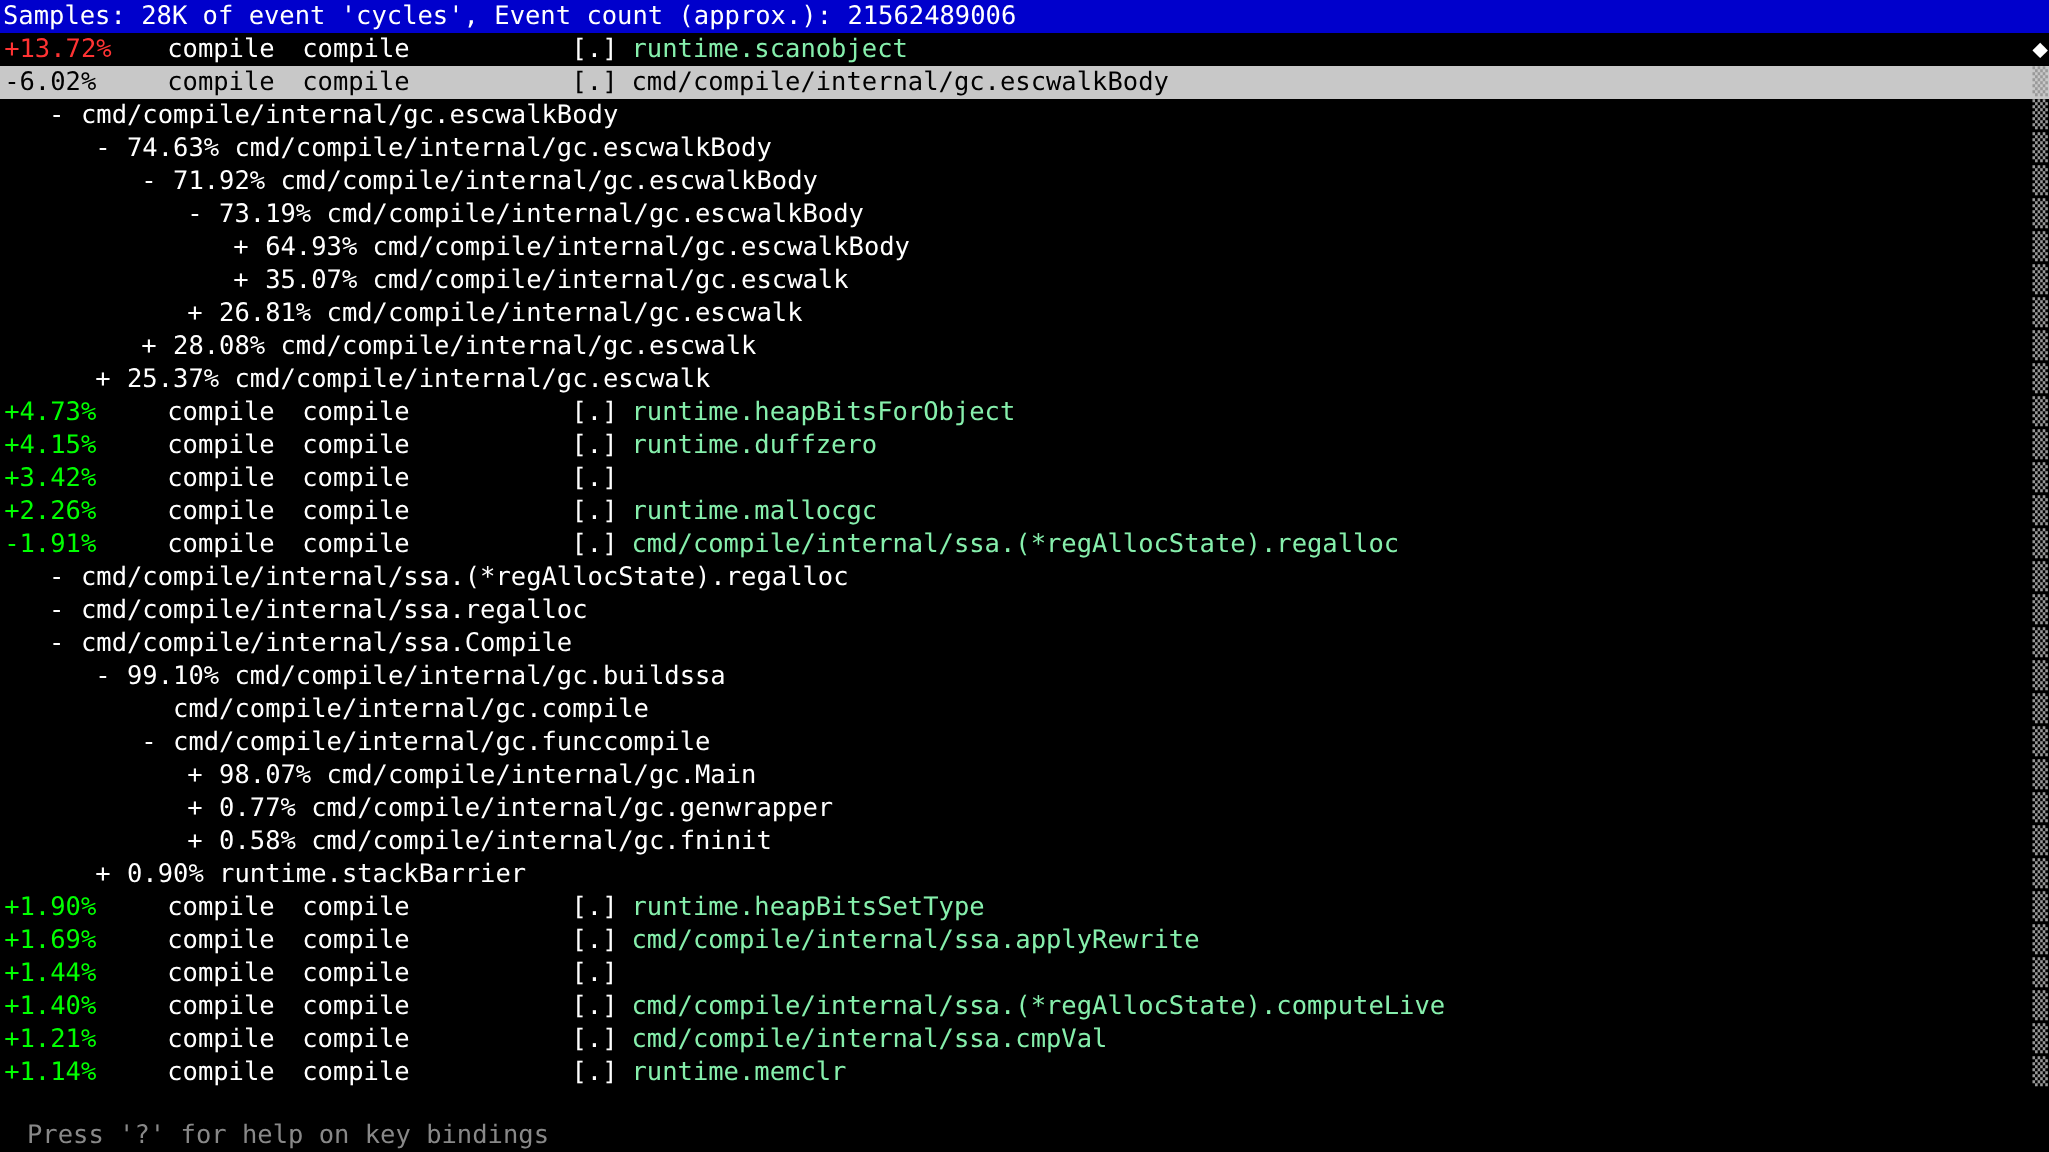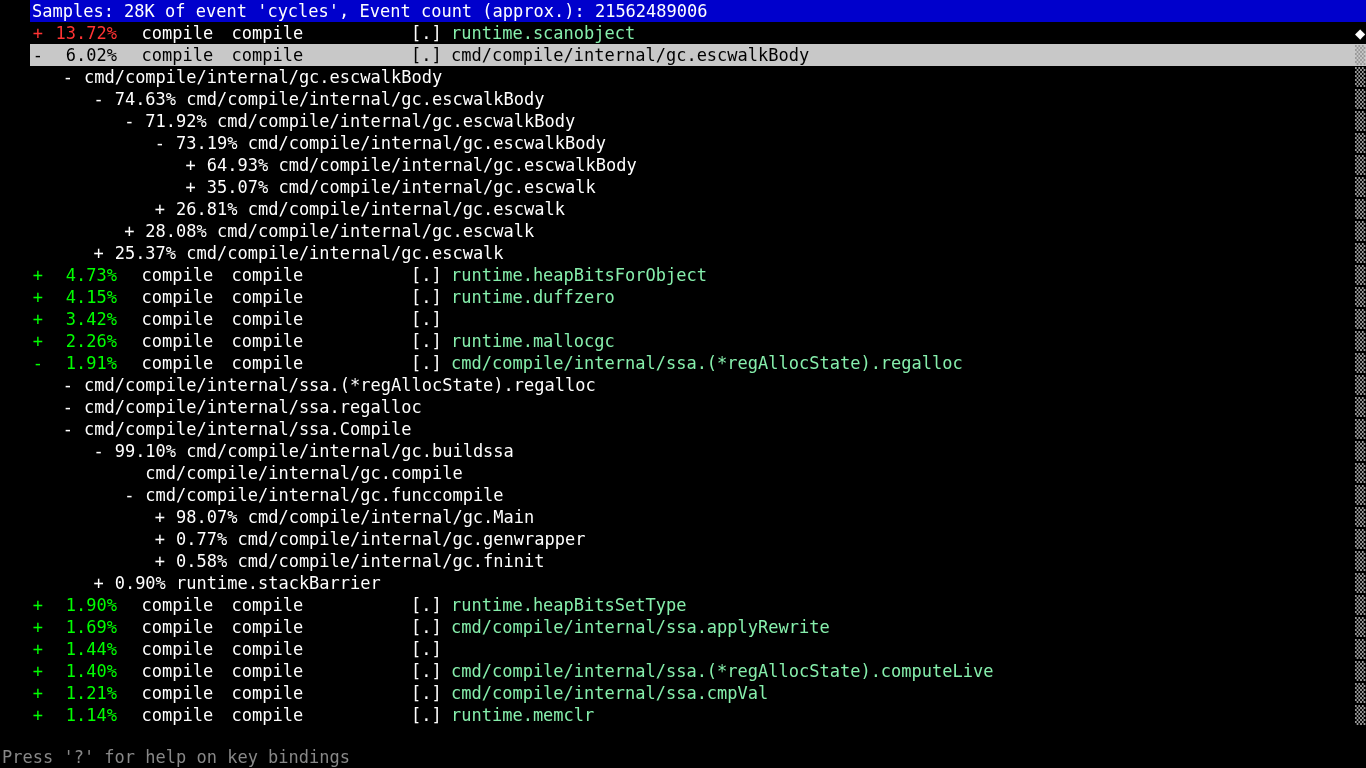--- a/index.html
+++ b/index.html
@@ -3,57 +3,57 @@
 <meta charset="utf-8">
 <style>
   * { margin: 0; padding: 0; box-sizing: border-box; }
   html, body {
     width: 1366px; height: 768px;
     background: #000; color: #fff;
     font-family: "DejaVu Sans Mono", "Menlo", "Consolas", monospace;
     font-size: 17px; line-height: 22px;
     overflow: hidden;
   }
-  .screen { position: relative; width: 100%; height: 100%; padding-left: 30px; }
+  .screen { position: relative; width: 100%; height: 100%; }
   .header {
     background: #0000cc; color: #fff;
     height: 22px; padding: 0 2px;
     white-space: pre;
   }
   .rows { position: relative; }
   .row {
     display: flex; height: 22px;
     white-space: pre;
     padding-left: 2px;
     position: relative;
   }
   .row.selected { background: #c8c8c8; color: #000; }
   .row.selected .bracket, .row.selected .func { color: #000; }
   .sign { width: 11px; text-align: right; }
   .sign.red { color: #ff3333; }
   .sign.green { color: #00ff00; }
   .sign.selblack { color: #000; }
-  .pct { width: 78px; text-align: right; padding-right: 4px; }
+  .pct { width: 78px; text-align: left; padding-right: 4px; }
   .pct.red { color: #ff3333; }
   .pct.green { color: #00ff00; }
   .pct.selblack { color: #000; }
   .cmd { width: 90px; }
   .dso { width: 200px; }
   .bracket { width: 40px; color: #fff; }
   .func { flex: 1; color: #86efac; }
   .tree-line {
     height: 22px; white-space: pre;
     padding-left: 2px;
     display: flex;
   }
   .tree-indent { white-space: pre; }
   .tree-sign { width: 11px; text-align: left; }
   .tree-text { flex: 1; }
   .footer {
-    position: absolute; bottom: 0; left: 0; right: 0;
+    position: absolute; bottom: 0; left: 16px; right: 0;
     color: #888; padding-left: 2px;
     white-space: pre;
   }
   .scroll-marker {
     position: absolute; right: 1px; top: 0;
     width: 10px; text-align: center;
     color: #999;
   }
   .scroll-marker.diamond { color: #fff; }
 </style>

